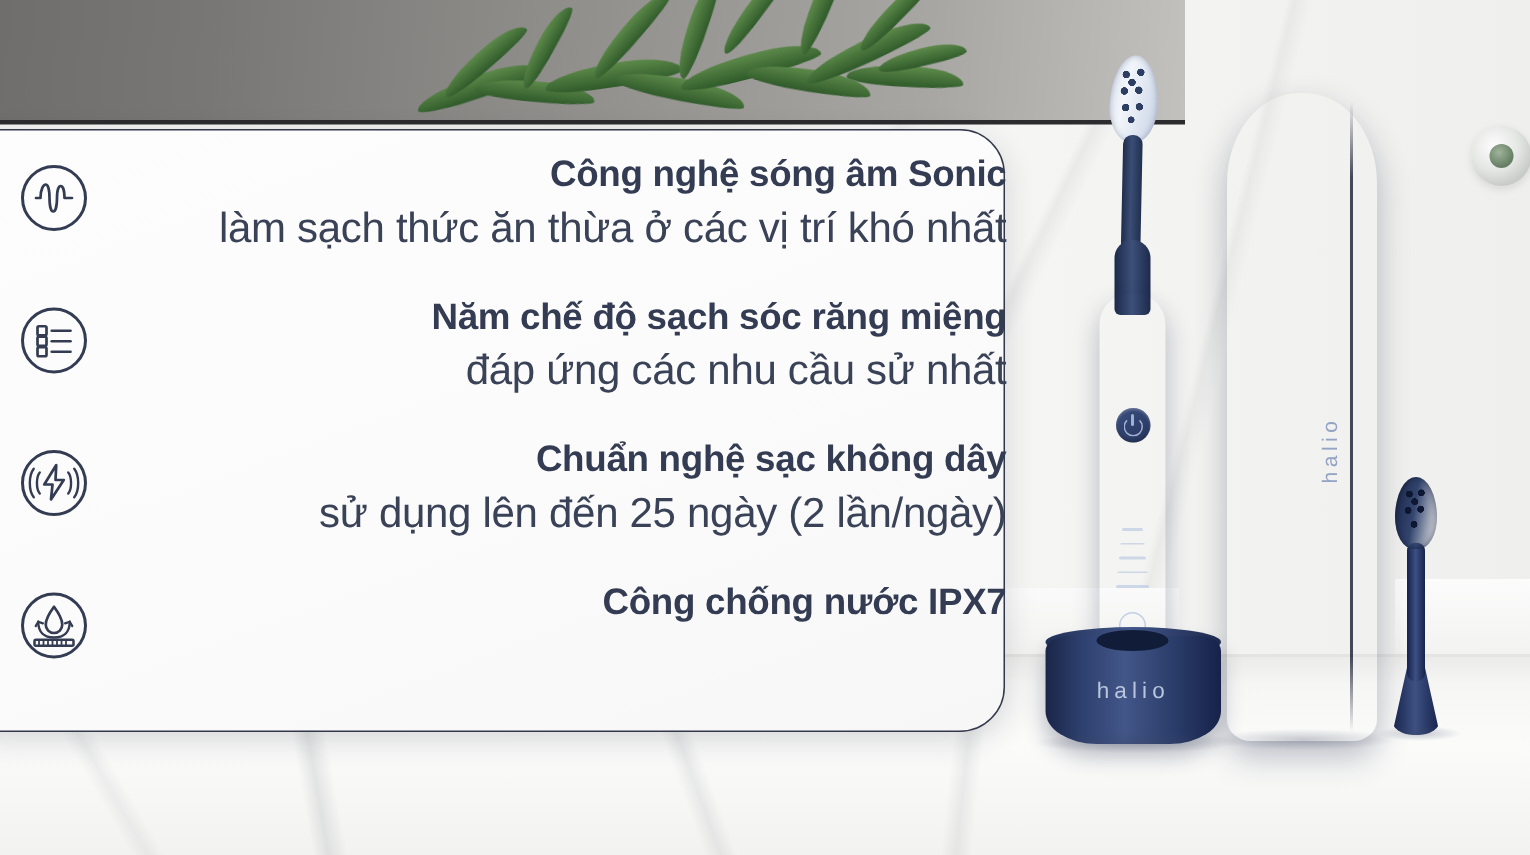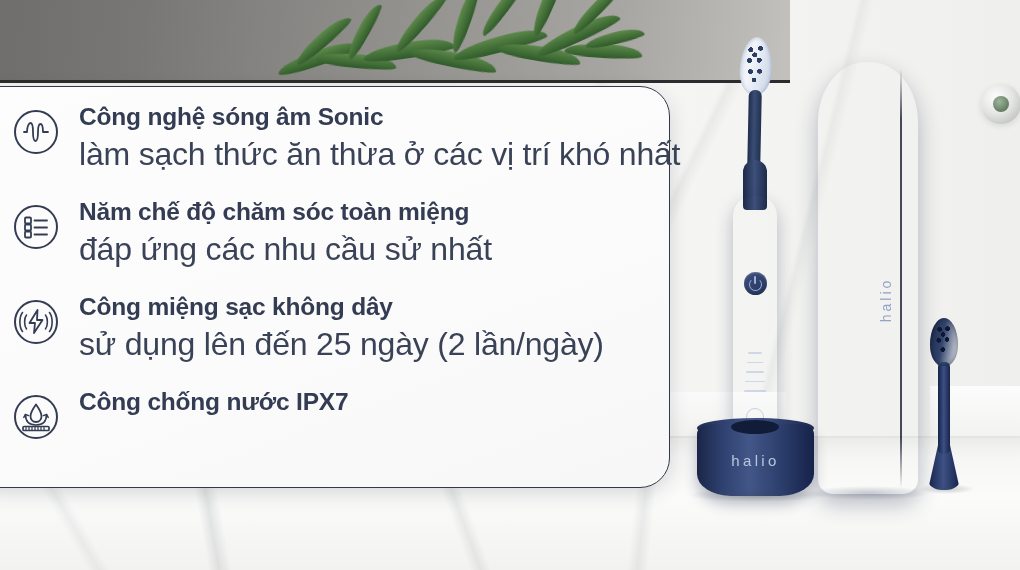--- a/index.html
+++ b/index.html
@@ -92,27 +92,27 @@
     position:absolute;left:30px;top:0;width:670px;height:402px;
     padding:14px 0 0 0;box-sizing:border-box;
   }
   .feature{
     display:flex;align-items:flex-start;gap:20px;
     padding:0 0 0 12px;height:95px;
   }
   .ficon{
     flex:0 0 auto;width:46px;height:46px;margin-top:8px;
   }
-  .ftext{flex:1 1 auto;padding-top:2px;}
+  .ftext{flex:1 1 auto;padding-top:2px;text-align:right;}
   .ftitle{
     font-size:24.5px;font-weight:bold;color:#333c52;
     line-height:1.18;letter-spacing:-.2px;white-space:nowrap;
   }
   .fdesc{
-    font-size:32px;font-weight:normal;color:#3a4257;
+    font-size:28px;font-weight:normal;color:#3a4257;
     line-height:1.22;letter-spacing:-.2px;white-space:nowrap;margin-top:3px;
   }
 
   
   .tb-head{
     position:absolute;left:740px;top:37px;width:32px;height:58px;
     border-radius:50% 50% 46% 46%/58% 58% 42% 42%;
     background:linear-gradient(100deg,#dfe6f1 0%,#f2f5fa 35%,#c9d4e6 100%);
     box-shadow:inset 0 0 4px rgba(40,55,95,.35);
     transform:rotate(3deg);
@@ -342,38 +342,38 @@
             <circle cx="23" cy="23" r="21" fill="none" stroke="#333c52" stroke-width="2"></circle>
             <rect x="12" y="13.5" width="6" height="6" rx="1" fill="none" stroke="#333c52" stroke-width="1.8"></rect>
             <rect x="12" y="20.5" width="6" height="6" rx="1" fill="none" stroke="#333c52" stroke-width="1.8"></rect>
             <rect x="12" y="27.5" width="6" height="6" rx="1" fill="none" stroke="#333c52" stroke-width="1.8"></rect>
             <line x1="21.5" y1="16.5" x2="34" y2="16.5" stroke="#333c52" stroke-width="1.8" stroke-linecap="round"></line>
             <line x1="21.5" y1="23.5" x2="34" y2="23.5" stroke="#333c52" stroke-width="1.8" stroke-linecap="round"></line>
             <line x1="21.5" y1="30.5" x2="34" y2="30.5" stroke="#333c52" stroke-width="1.8" stroke-linecap="round"></line>
           </svg>
         </div>
         <div class="ftext">
-          <div class="ftitle">Năm chế độ chăm sóc toàn miệng</div>
+          <div class="ftitle">Năm chế độ sạch sóc răng miệng</div>
           <div class="fdesc">đáp ứng các nhu cầu sử nhất</div>
         </div>
       </div>
 
       <div class="feature">
         <div class="ficon">
           <svg width="46" height="46" viewBox="0 0 46 46">
             <circle cx="23" cy="23" r="21" fill="none" stroke="#333c52" stroke-width="2"></circle>
             <path d="M24.5 11 L16.5 24 L22 24 L21 34 L29.5 21 L24 21 Z" fill="none" stroke="#333c52" stroke-width="1.8" stroke-linejoin="round"></path>
             <path d="M13.5 16 C11 19 11 27 13.5 30" fill="none" stroke="#333c52" stroke-width="1.6" stroke-linecap="round"></path>
             <path d="M9.5 13.5 C6 18 6 28 9.5 32.5" fill="none" stroke="#333c52" stroke-width="1.6" stroke-linecap="round"></path>
             <path d="M32.5 16 C35 19 35 27 32.5 30" fill="none" stroke="#333c52" stroke-width="1.6" stroke-linecap="round"></path>
             <path d="M36.5 13.5 C40 18 40 28 36.5 32.5" fill="none" stroke="#333c52" stroke-width="1.6" stroke-linecap="round"></path>
           </svg>
         </div>
         <div class="ftext">
-          <div class="ftitle">Công miệng sạc không dây</div>
+          <div class="ftitle">Chuẩn nghệ sạc không dây</div>
           <div class="fdesc">sử dụng lên đến 25 ngày (2 lần/ngày)</div>
         </div>
       </div>
 
       <div class="feature">
         <div class="ficon">
           <svg width="46" height="46" viewBox="0 0 46 46">
             <circle cx="23" cy="23" r="21" fill="none" stroke="#333c52" stroke-width="2"></circle>
             <path d="M23 10.5 C23 10.5 17.5 18 17.5 22.3 C17.5 25.6 19.9 28 23 28 C26.1 28 28.5 25.6 28.5 22.3 C28.5 18 23 10.5 23 10.5 Z" fill="none" stroke="#333c52" stroke-width="1.8" stroke-linejoin="round"></path>
             <path d="M12.5 20.5 C12.5 27.5 16.5 31 23 31 C29.5 31 33.5 27.5 33.5 20.5" fill="none" stroke="#333c52" stroke-width="1.6" stroke-linecap="round"></path>

